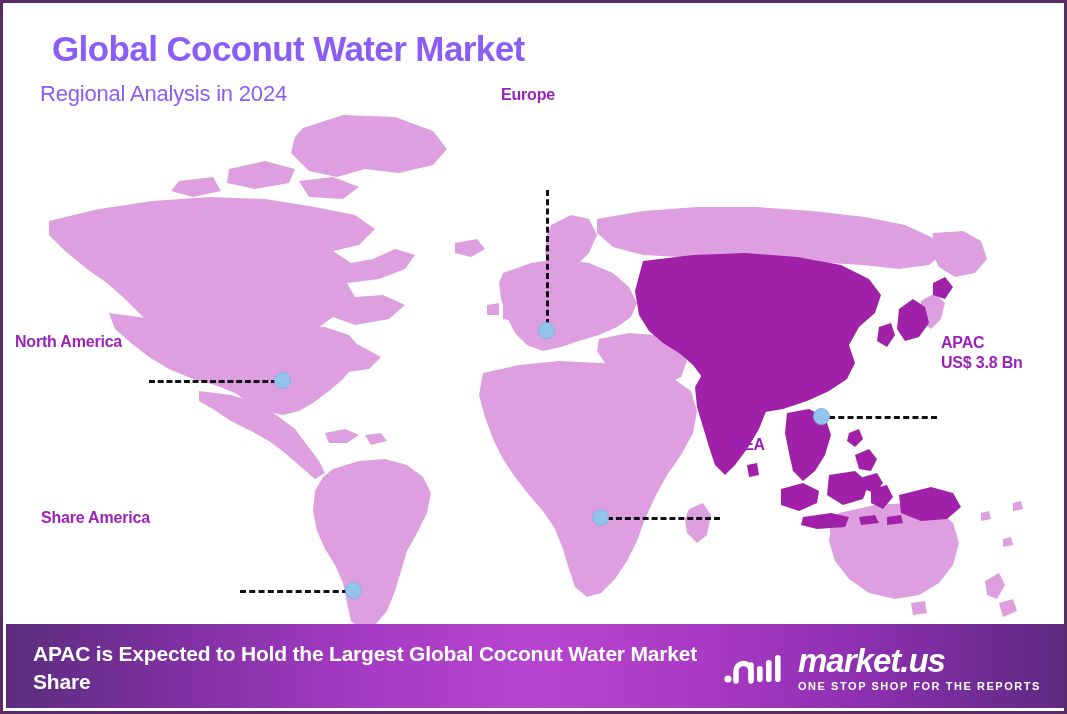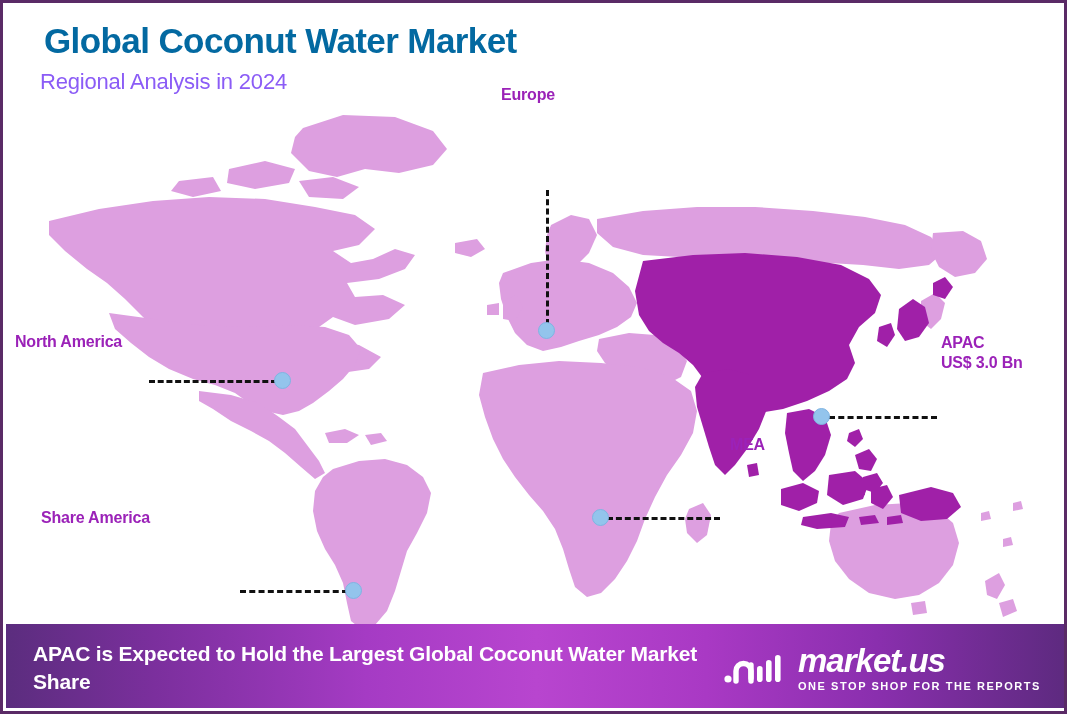--- a/index.html
+++ b/index.html
@@ -6,22 +6,22 @@
   body{width:1067px;height:714px;overflow:hidden;font-family:"Liberation Sans",sans-serif;}
 
   .frame{
     position:relative;width:1067px;height:714px;box-sizing:border-box;
     border:3px solid #5a2a66;background:#ffffff;overflow:hidden;
   }
 
   
   .header{position:absolute;left:37px;top:14px;width:900px;}
   .title{
-    font-size:35px;font-weight:bold;color:#0369a1;letter-spacing:-0.6px;
-    line-height:1.15;white-space:nowrap;margin:4px;
+    font-size:35px;font-weight:bold;color:#8b5cf6;letter-spacing:-0.6px;
+    line-height:1.15;white-space:nowrap;margin:12px;
   }
   .subtitle{
     font-size:22px;font-weight:normal;color:#8b5cf6;letter-spacing:-0.2px;
     line-height:1.2;margin:8px 0 0 0;white-space:nowrap;
   }
 
   
   .map-wrap{position:absolute;left:0;top:70px;width:1067px;height:560px;}
   .map-svg{position:absolute;left:0;top:0;width:1067px;height:560px;}
 
@@ -218,21 +218,21 @@
   <div class="region-label" style="left:12px;top:329px;text-align:right;">
     <span>North America</span>
   </div>
 
   <div class="region-label" style="left:498px;top:82px;">
     <span>Europe</span>
   </div>
 
   <div class="region-label" style="left:938px;top:330px;">
     <span class="val">APAC</span>
-    <span class="val">US$ 3.0 Bn</span>
+    <span class="val">US$ 3.8 Bn</span>
   </div>
 
   <div class="region-label" style="left:727px;top:432px;">
     <span>MEA</span>
   </div>
 
   <div class="region-label" style="left:38px;top:505px;">
     <span>Share America</span>
   </div>
 

